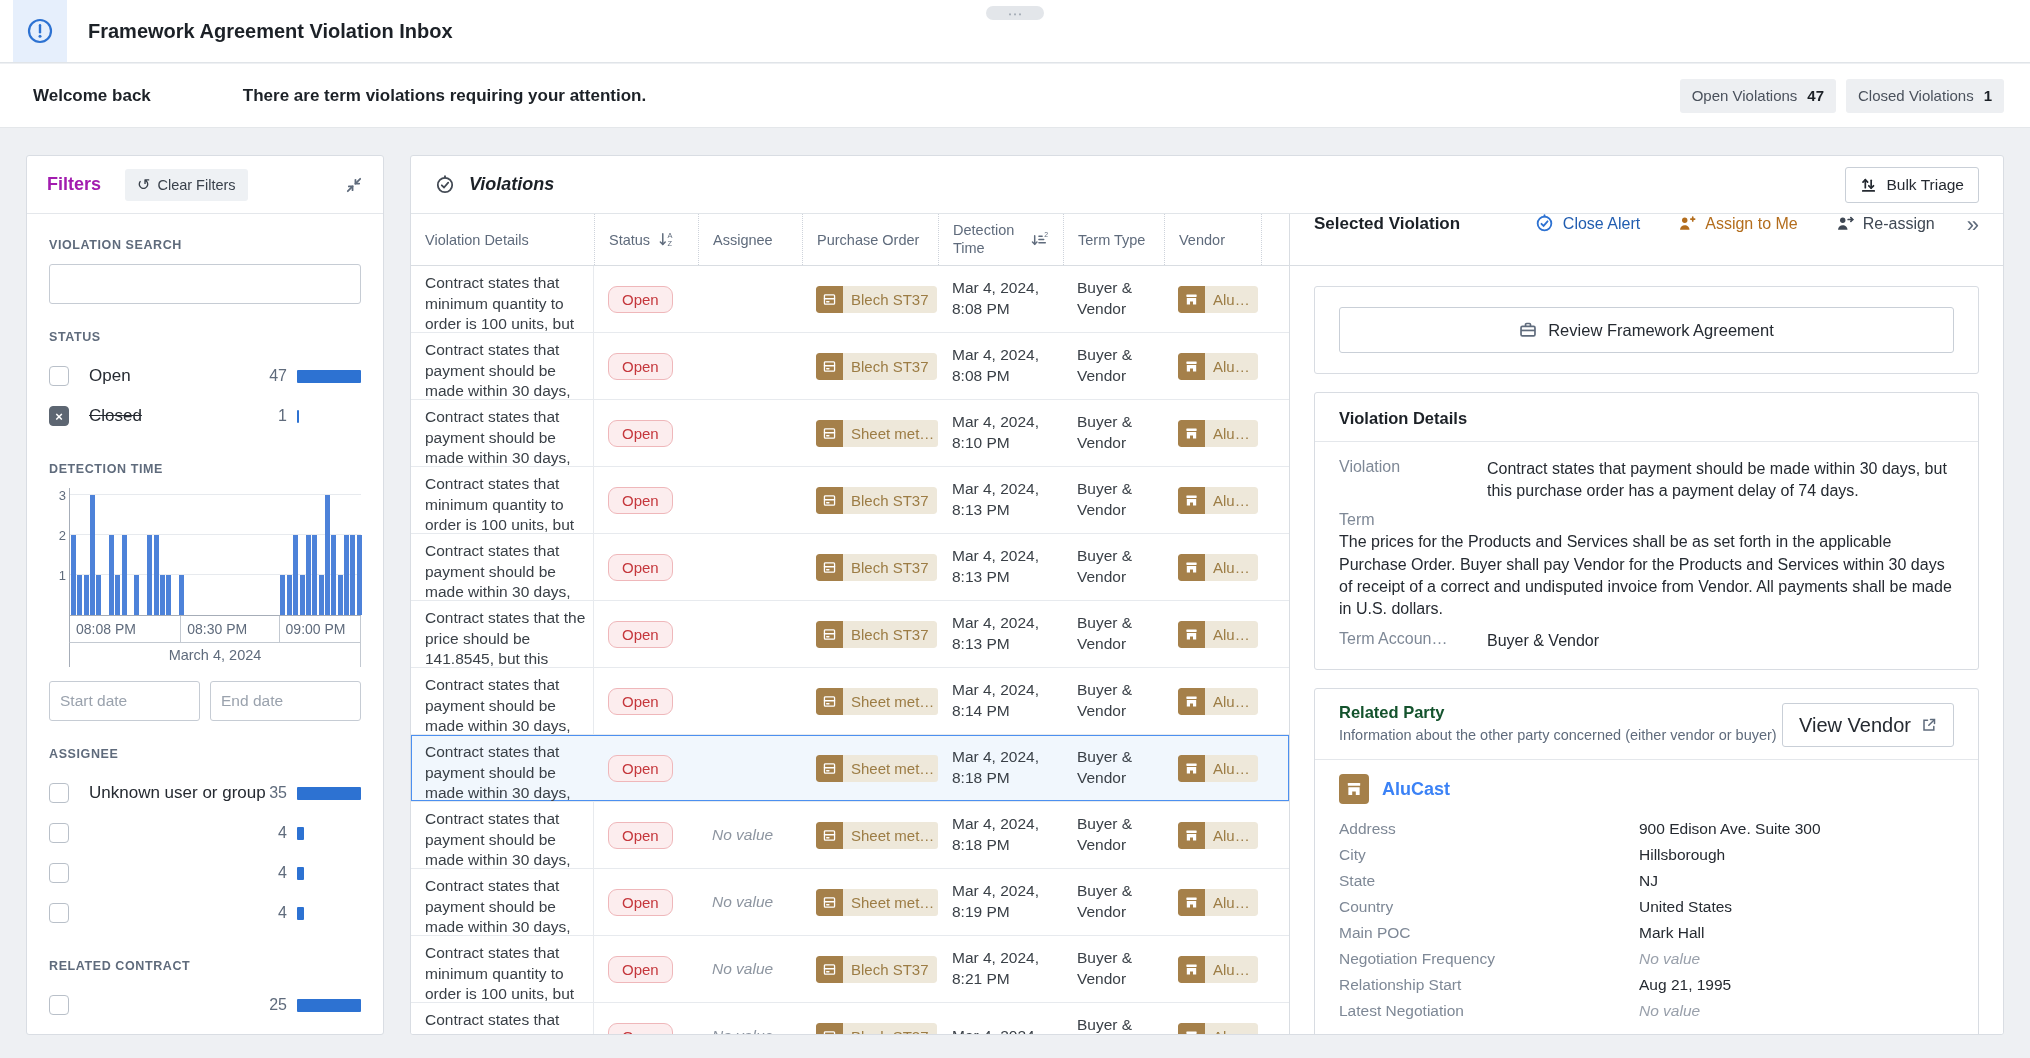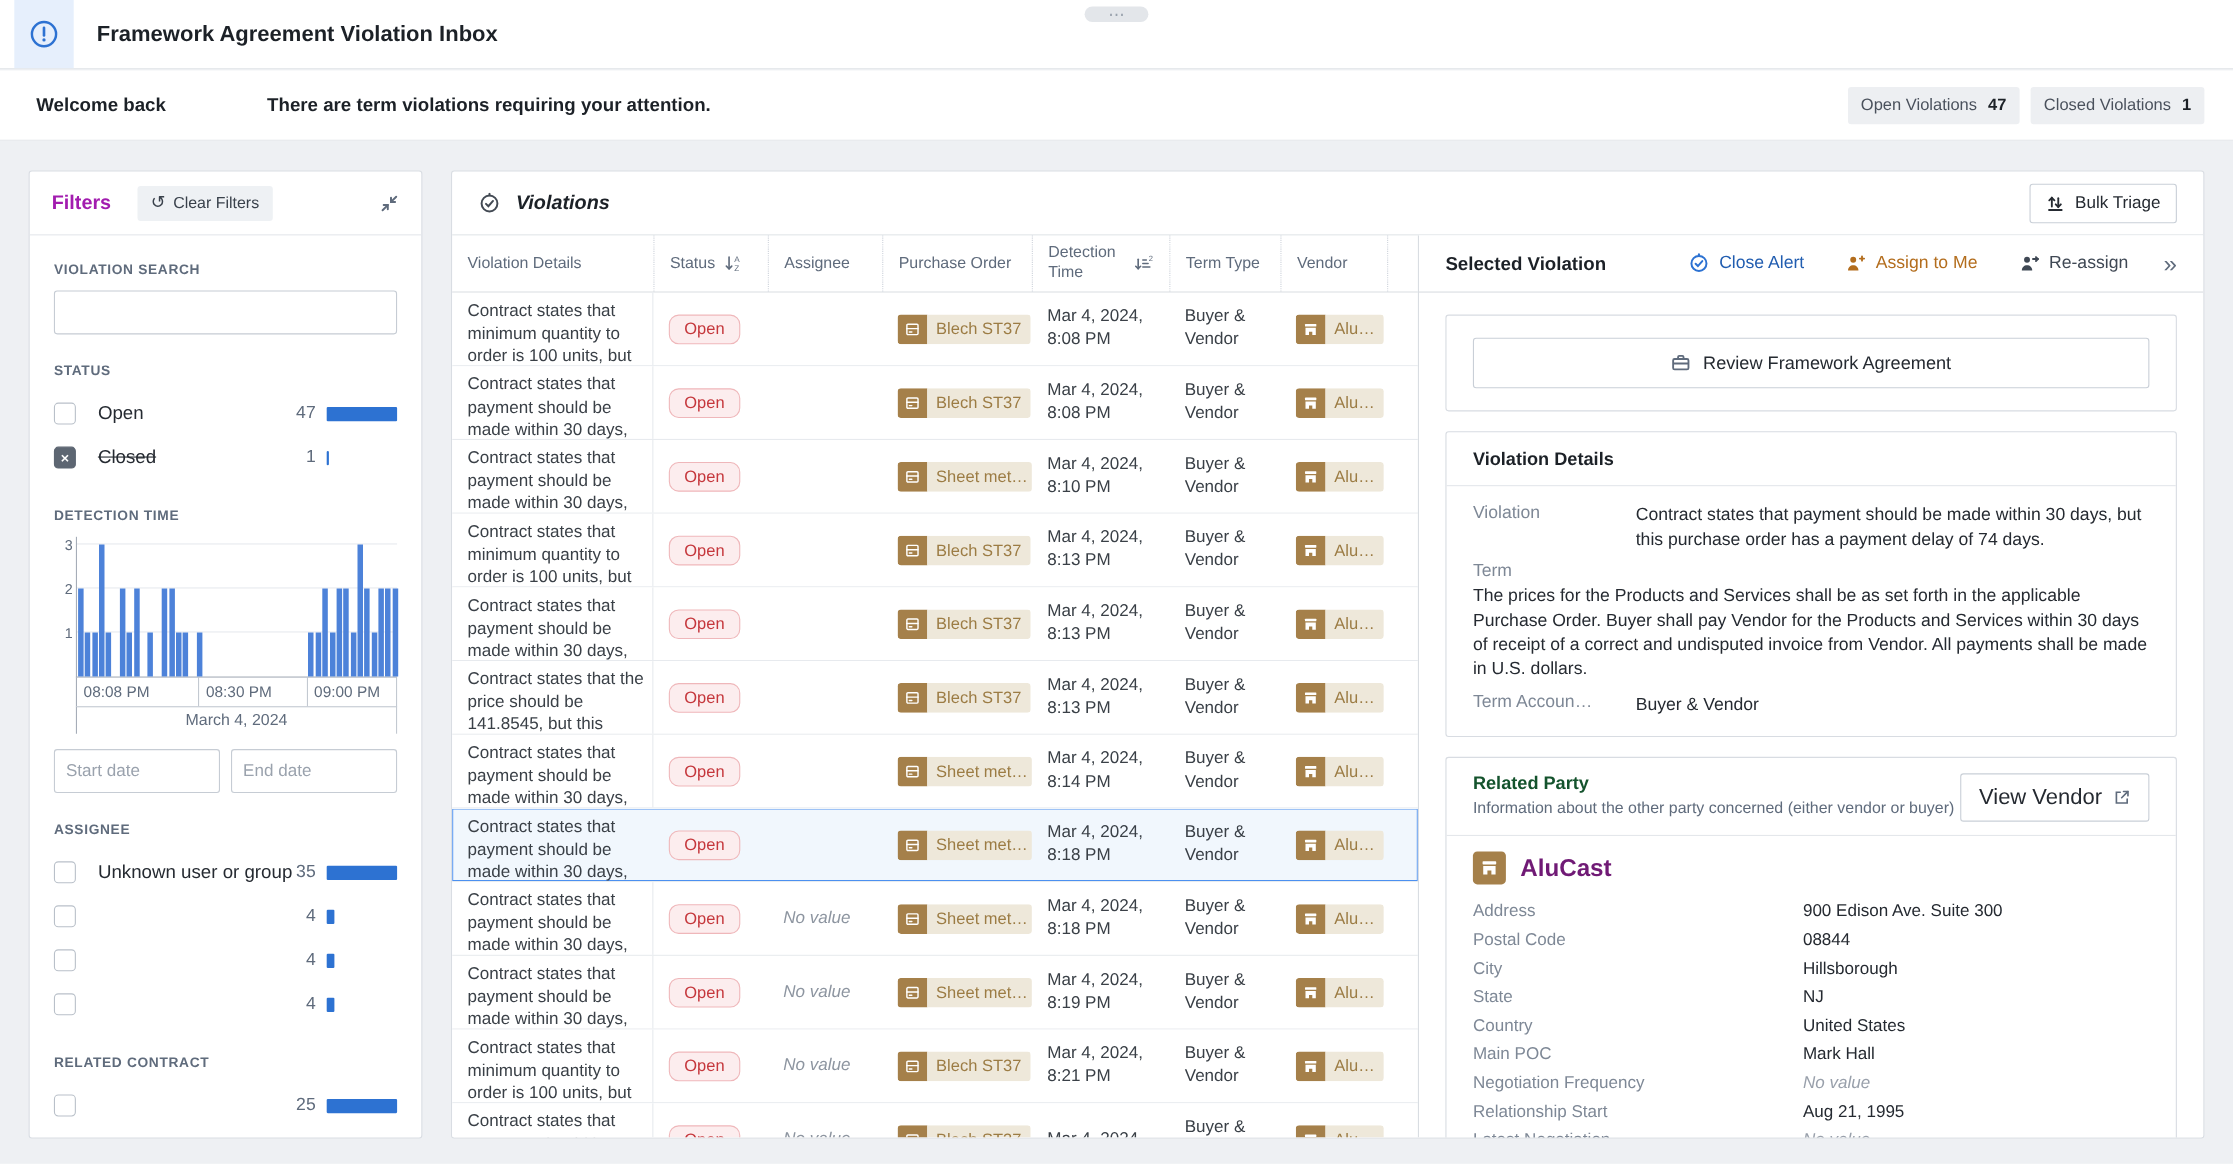--- a/index.html
+++ b/index.html
@@ -80,21 +80,21 @@
   .badge-open { font-size:15px; color:#c5373c; background:#fcedee; border:1px solid #efb7ba; border-radius:9px; padding:5px 13px; line-height:1; white-space:nowrap; }
   .no-value { font-style:italic; color:#8d95a0; font-size:15.5px; }
   .tag { display:flex; align-items:center; height:27px; overflow:hidden; border-radius:3px; max-width:100%; }
   .tag-icon { width:27px; height:27px; background:#a5804a; display:flex; align-items:center; justify-content:center; border-radius:3px 0 0 3px; color:#fff; flex:0 0 auto; }
   .tag-label { background:#eee8da; color:#9c7c44; font-size:15px; height:100%; display:flex; align-items:center; padding:0 8px; white-space:nowrap; border-radius:0 3px 3px 0; }
   .dt div { font-size:15.5px; line-height:1.35; color:#3a4047; white-space:nowrap; }
   .tt { font-size:15.5px; line-height:1.35; color:#3a4047; }
 
   
   .detail-region { position:absolute; left:878px; top:58px; right:0; bottom:0; border-left:1px solid #d9dde2; background:#fff; }
-  .d-header { height:52px; display:flex; align-items:center; padding:0 24px; border-bottom:1px solid #d9dde2; }
+  .d-header { height:52px; display:flex; align-items:flex-start; padding:0 24px; border-bottom:1px solid #d9dde2; }
   .d-title { font-size:17px; font-weight:bold; color:#1c2127; }
   .d-actions { margin-left:auto; display:flex; align-items:center; gap:38px; }
   .action { display:flex; align-items:center; gap:9px; font-size:16px; background:none; border:none; font-family:inherit; }
   .action.close { color:#215db0; }
   .action.assign { color:#b36d1d; }
   .action.reassign { color:#3f4854; }
   .d-chevron { margin-left:32px; color:#5f6b7c; font-size:22px; line-height:1; background:none; border:none; }
   .d-body { padding:20px 24px; display:flex; flex-direction:column; gap:18px; }
   .sub-card { border:1px solid #d8dce2; border-radius:3px; }
   .review-card { padding:20px 24px; }
@@ -107,21 +107,21 @@
   .vd-term-lab { color:#7e8896; font-size:16px; margin-top:10px; }
   .vd-term-text { font-size:16px; color:#252a31; line-height:1.4; margin-top:2px; }
   .vd-ta { margin-top:9px; }
   .rp-head { padding:14px 24px 12px; border-bottom:1px solid #e4e7eb; display:flex; align-items:flex-start; }
   .rp-title { font-size:16.5px; font-weight:bold; color:#14532d; }
   .rp-sub { font-size:14.5px; color:#5f6b7c; margin-top:5px; }
   .vv-btn { margin-left:auto; height:44px; border:1px solid #c9cfd7; border-radius:3px; display:flex; align-items:center; gap:10px; padding:0 16px; font-size:20px; color:#252a31; background:#fff; font-family:inherit; flex:0 0 auto; }
   .rp-body { padding:14px 24px; }
   .rp-vendor { display:flex; align-items:center; gap:13px; margin-bottom:12px; }
   .rp-vicon { width:30px; height:30px; background:#a5804a; border-radius:4px; display:flex; align-items:center; justify-content:center; color:#fff; }
-  .rp-vname { font-size:22px; font-weight:bold; color:#701a75; }
+  .rp-vname { font-size:18px; font-weight:bold; color:#3b82f6; }
   .rp-row { display:flex; align-items:center; height:26px; }
   .rp-lab { width:300px; flex:0 0 auto; font-size:15.5px; color:#7e8896; }
   .rp-val { font-size:15.5px; color:#252a31; }
   .rp-val.empty { font-style:italic; color:#99a0ab; }
 </style>
 </head>
 <body>
 
 <div class="topbar">
   <div class="app-icon-box">
@@ -964,24 +964,20 @@
                 </svg>
             </span>
             <span class="rp-vname">AluCast</span>
           </div>
           <div id="rp-fields">
               <div class="rp-row">
                 <span class="rp-lab">Address</span>
                 <span class="rp-val">900 Edison Ave. Suite 300</span>
               </div>
               <div class="rp-row">
-                <span class="rp-lab">Postal Code</span>
-                <span class="rp-val">08844</span>
-              </div>
-              <div class="rp-row">
                 <span class="rp-lab">City</span>
                 <span class="rp-val">Hillsborough</span>
               </div>
               <div class="rp-row">
                 <span class="rp-lab">State</span>
                 <span class="rp-val">NJ</span>
               </div>
               <div class="rp-row">
                 <span class="rp-lab">Country</span>
                 <span class="rp-val">United States</span>

